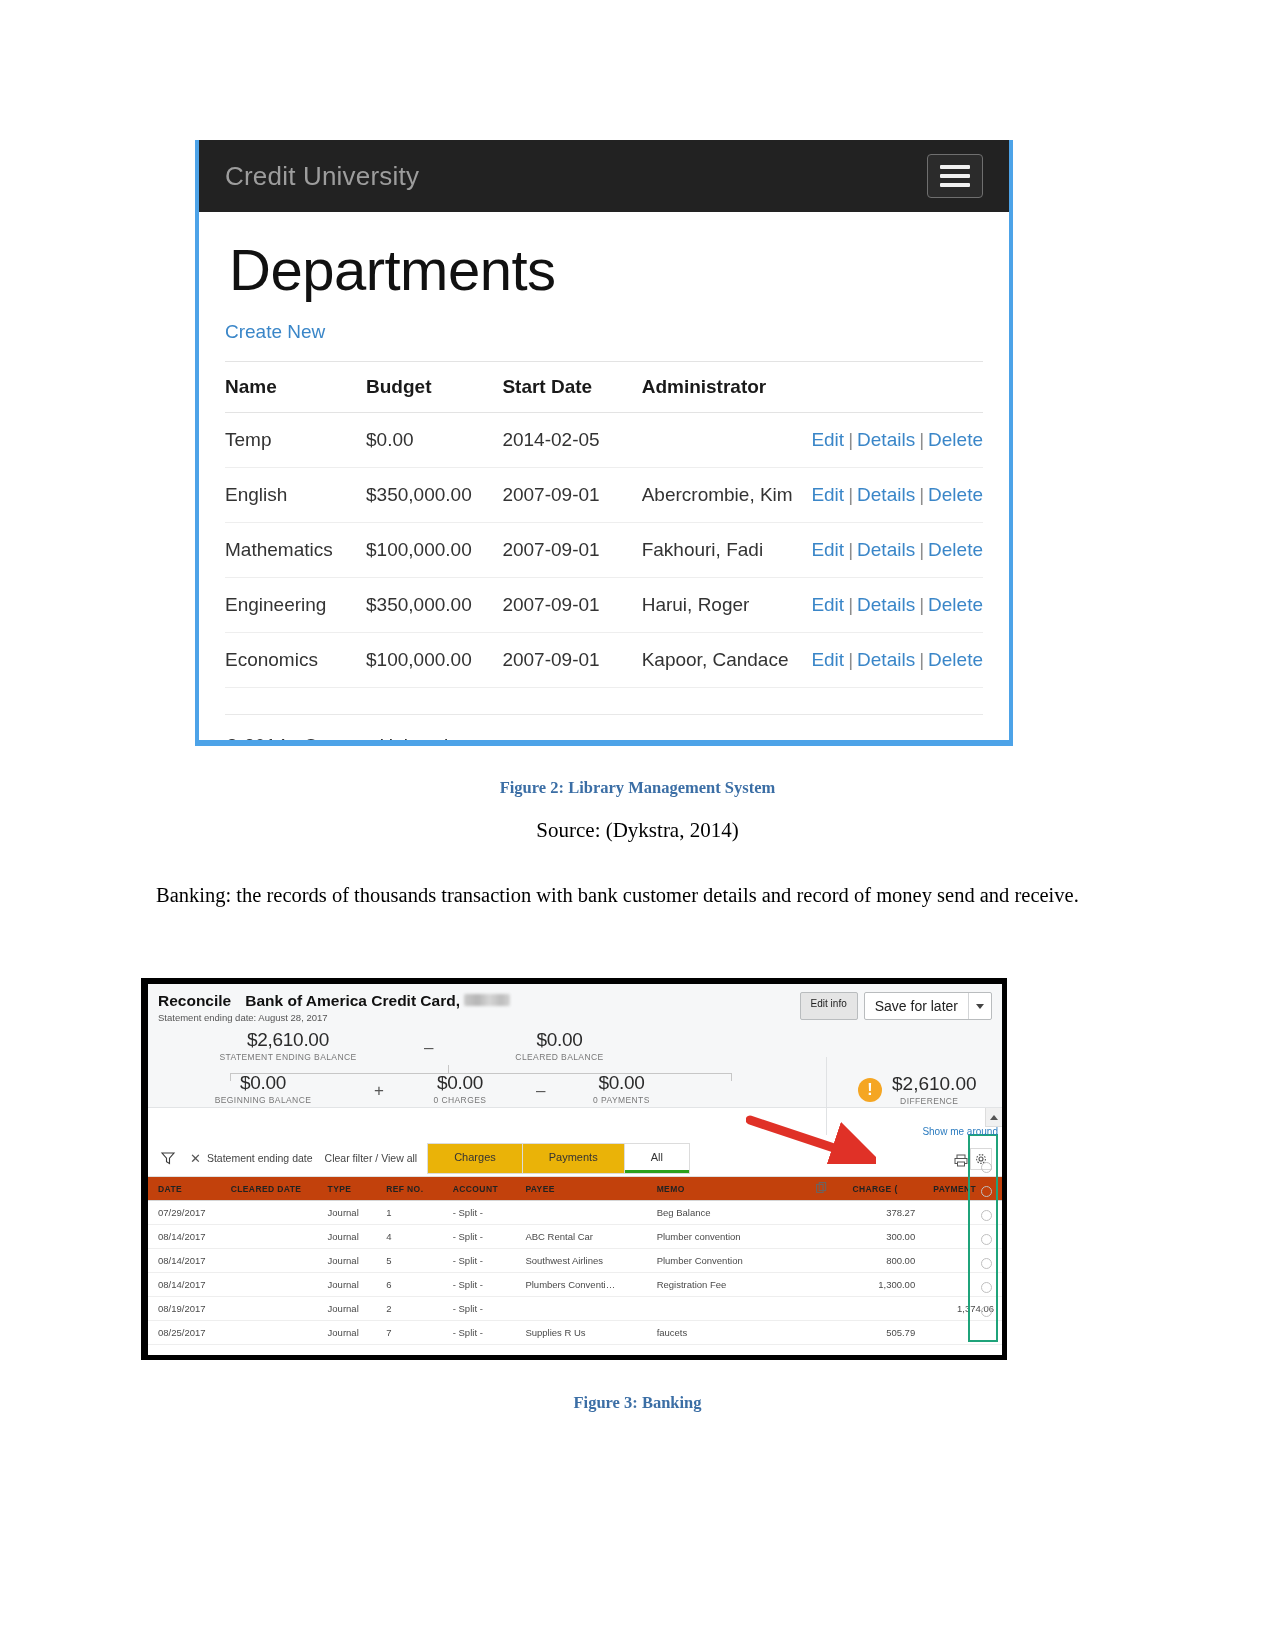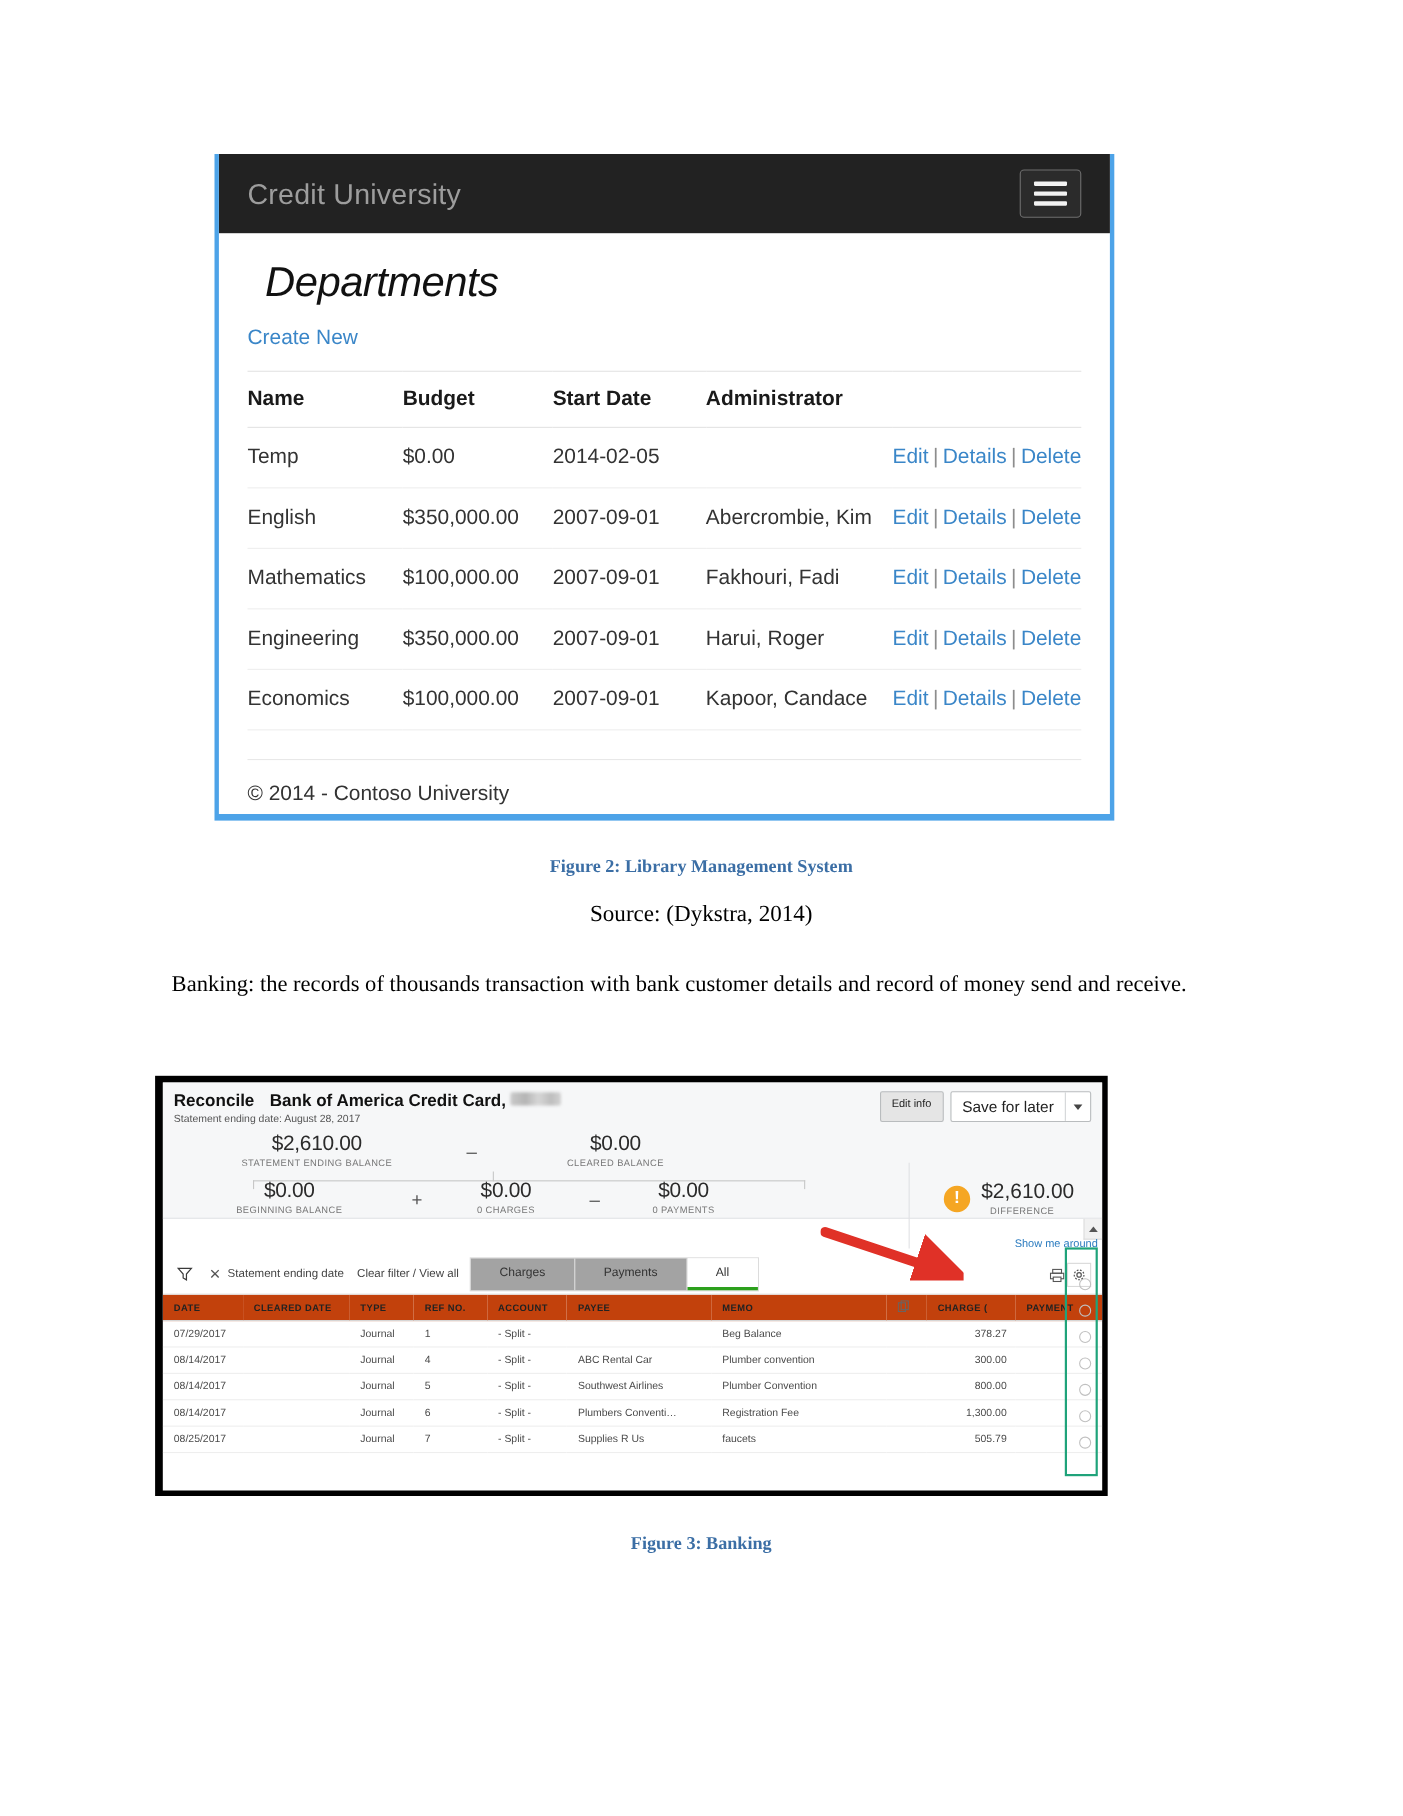--- a/index.html
+++ b/index.html
@@ -28,21 +28,21 @@
   .cu-brand{color:#9d9d9d;font-size:26px;letter-spacing:.2px;font-weight:400;}
   .cu-toggle{
     width:54px;height:42px;border:1px solid #6f6f6f;border-radius:4px;
     display:flex;flex-direction:column;justify-content:center;align-items:center;gap:5px;
     background:#2b2b2b;
   }
   .cu-toggle span{display:block;width:30px;height:4px;background:#f2f2f2;border-radius:1px;}
 
   .cu-body{padding:0 26px;box-sizing:border-box;}
   .cu-h1{
-    font-size:38px;color:#111;margin:24px 0 0 16px;font-weight:400;letter-spacing:-.5px;font-style:italic;
+    font-size:58px;color:#111;margin:24px 0 0 4px;font-weight:400;letter-spacing:-.5px;
   }
   .cu-createnew{
     display:inline-block;color:#3a86c8;font-size:19px;margin-top:18px;text-decoration:none;
   }
   .cu-table{
     width:100%;border-collapse:collapse;margin-top:18px;font-size:19px;color:#222;
   }
   .cu-table th{
     text-align:left;font-weight:bold;padding:14px 0 14px 0;border-top:1px solid #e3e3e3;
     border-bottom:1px solid #e3e3e3;color:#1a1a1a;
@@ -152,21 +152,21 @@
   .qb-filterbar{
     position:absolute;left:0;top:155px;width:100%;height:38px;
     display:flex;align-items:center;padding-left:12px;box-sizing:border-box;
   }
   .filter-ic{display:flex;align-items:center;color:#444;}
   .x-ic{font-size:13px;color:#555;margin:0 6px 0 14px;}
   .f-text{font-size:10.5px;color:#444;}
   .f-clear{font-size:10.5px;color:#444;margin-left:12px;}
   .qb-tabs{display:flex;margin-left:10px;border:1px solid #dcdcdc;}
   .qb-tab{
-    font-size:11px;color:#333;padding:7px 26px;border-right:1px solid #dcdcdc;background:#a3a3a3;
+    font-size:11px;color:#333;padding:7px 26px;border-right:1px solid #dcdcdc;background:#eab308;
   }
   .qb-tab:last-child{border-right:none;}
   .qb-tab.active{border-bottom:3px solid #2ca01c;background:#fff;}
   .print-ic{position:absolute;right:34px;top:14px;}
   .gear-btn{
     position:absolute;right:10px;top:9px;width:20px;height:20px;border:1px solid #d9d9d9;
     background:#fff;display:flex;align-items:center;justify-content:center;
   }
 
   .qb-greenbox{
@@ -462,20 +462,32 @@
             <td class="qbc-type">Journal</td>
             <td class="qbc-ref">6</td>
             <td class="qbc-acct">- Split -</td>
             <td class="qbc-payee">Plumbers Conventi…</td>
             <td class="qbc-memo">Registration Fee</td>
             <td class="th-dup"></td>
             <td class="qbc-charge ta-r">1,300.00</td>
             <td class="qbc-pay ta-r"></td>
           </tr>
           <tr>
+            <td class="qbc-date">08/19/2017</td>
+            <td class="qbc-cleared"></td>
+            <td class="qbc-type">Journal</td>
+            <td class="qbc-ref">2</td>
+            <td class="qbc-acct">- Split -</td>
+            <td class="qbc-payee"></td>
+            <td class="qbc-memo"></td>
+            <td class="th-dup"></td>
+            <td class="qbc-charge ta-r"></td>
+            <td class="qbc-pay ta-r">1,374.06</td>
+          </tr>
+          <tr>
             <td class="qbc-date">08/25/2017</td>
             <td class="qbc-cleared"></td>
             <td class="qbc-type">Journal</td>
             <td class="qbc-ref">7</td>
             <td class="qbc-acct">- Split -</td>
             <td class="qbc-payee">Supplies R Us</td>
             <td class="qbc-memo">faucets</td>
             <td class="th-dup"></td>
             <td class="qbc-charge ta-r">505.79</td>
             <td class="qbc-pay ta-r"></td>

